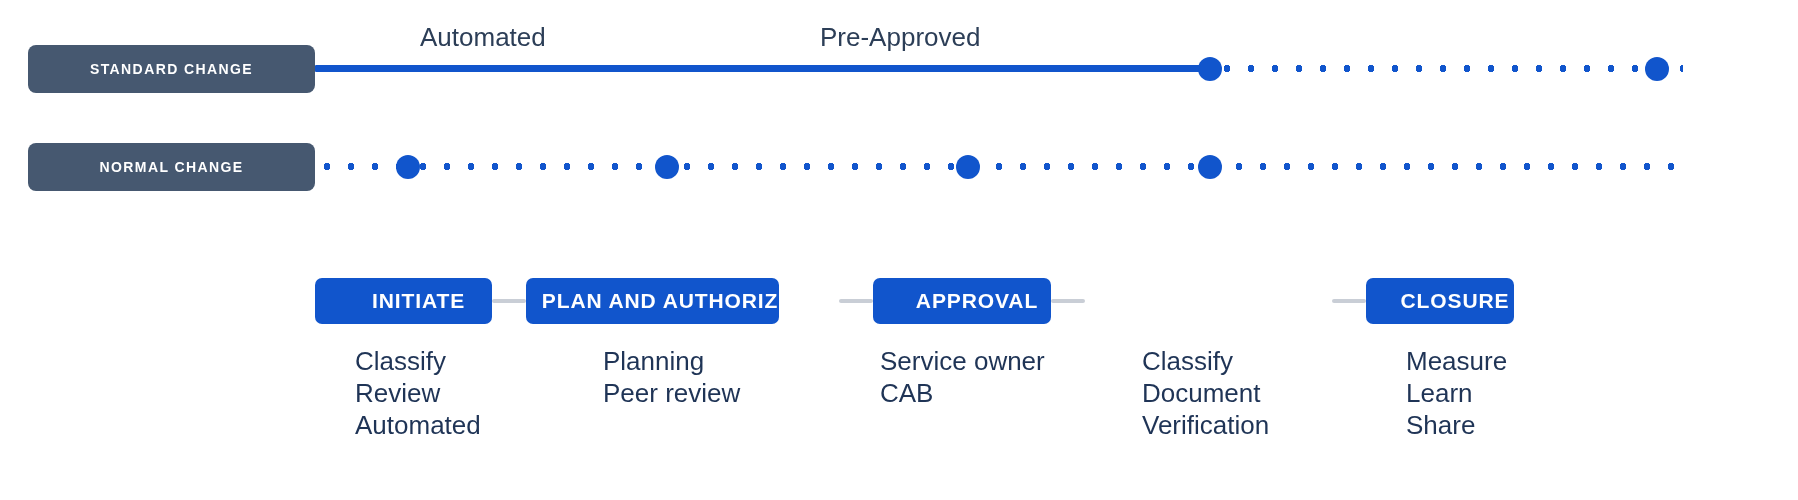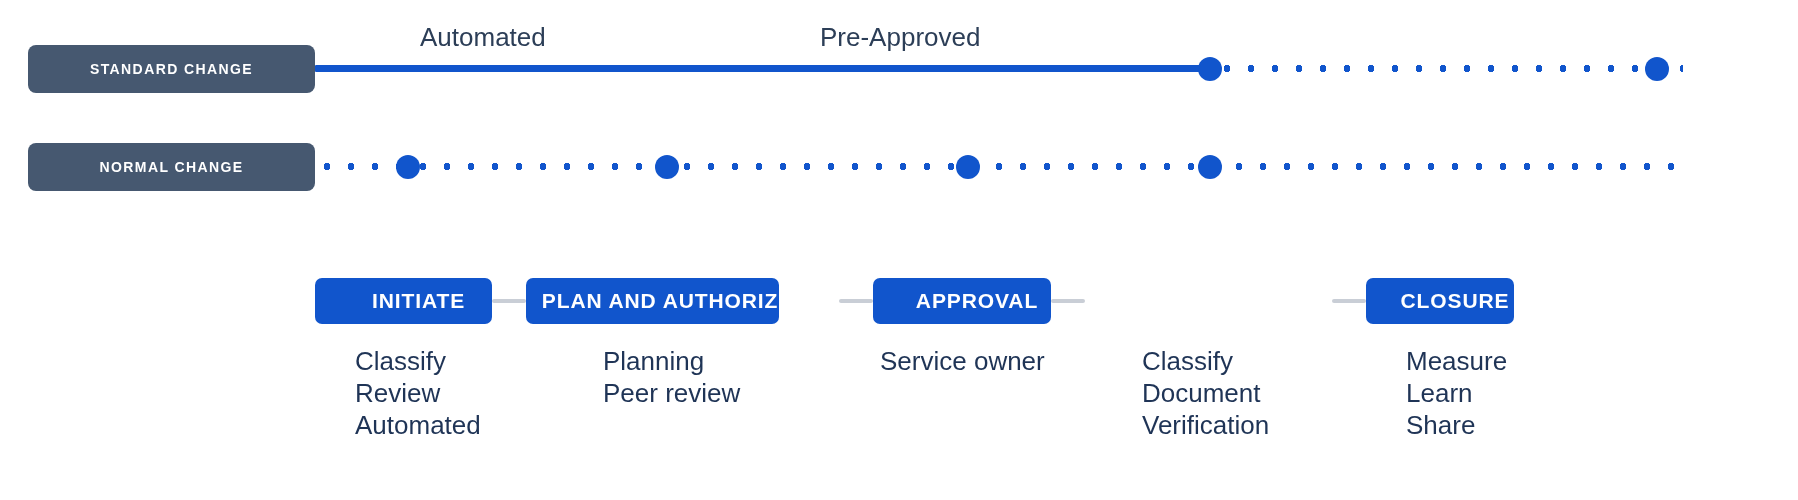--- a/index.html
+++ b/index.html
@@ -218,20 +218,21 @@
         <div class="detail-item">Classify</div>
         <div class="detail-item">Review</div>
         <div class="detail-item">Automated</div>
       </div>
       <div class="detail-column" style="left: 288px;">
         <div class="detail-item">Planning</div>
         <div class="detail-item">Peer review</div>
       </div>
       <div class="detail-column" style="left: 565px;">
         <div class="detail-item">Service owner</div>
+        <div class="detail-item">CAB</div>
       </div>
       <div class="detail-column" style="left: 827px;">
         <div class="detail-item">Classify</div>
         <div class="detail-item">Document</div>
         <div class="detail-item">Verification</div>
       </div>
       <div class="detail-column" style="left: 1091px;">
         <div class="detail-item">Measure</div>
         <div class="detail-item">Learn</div>
         <div class="detail-item">Share</div>

